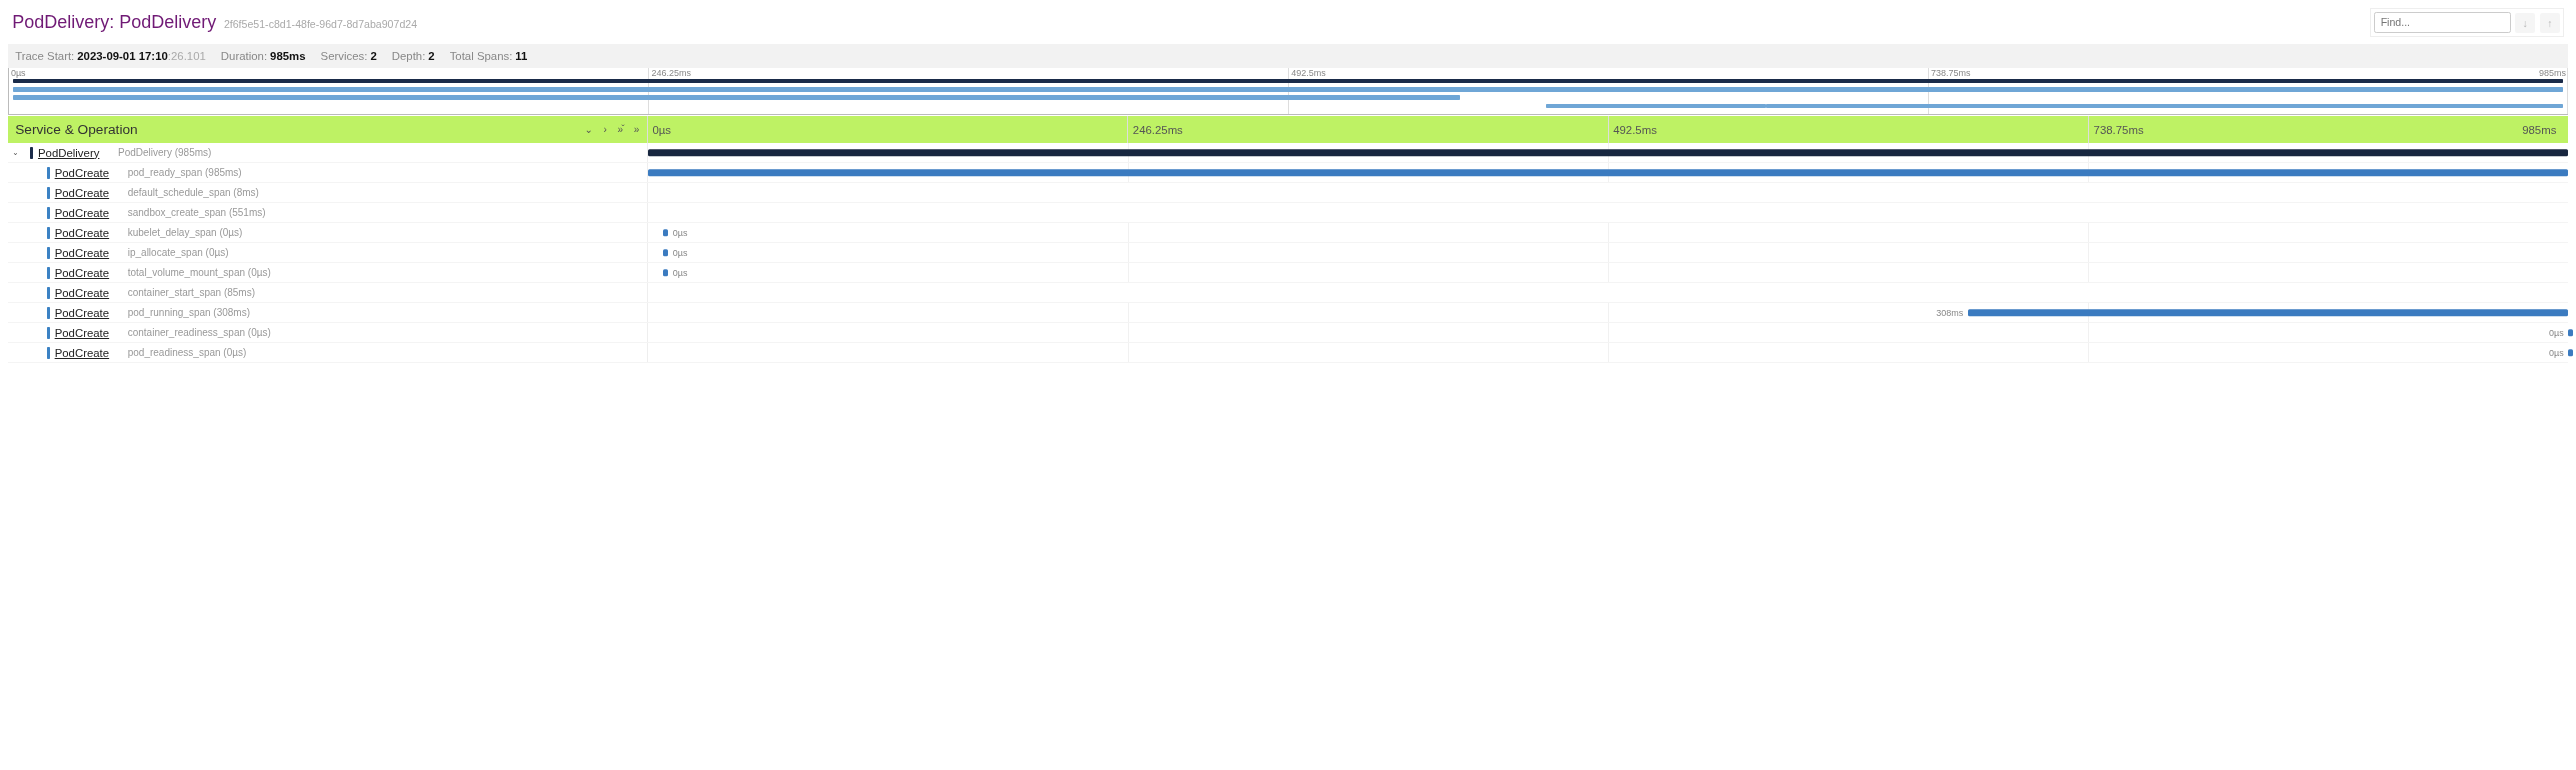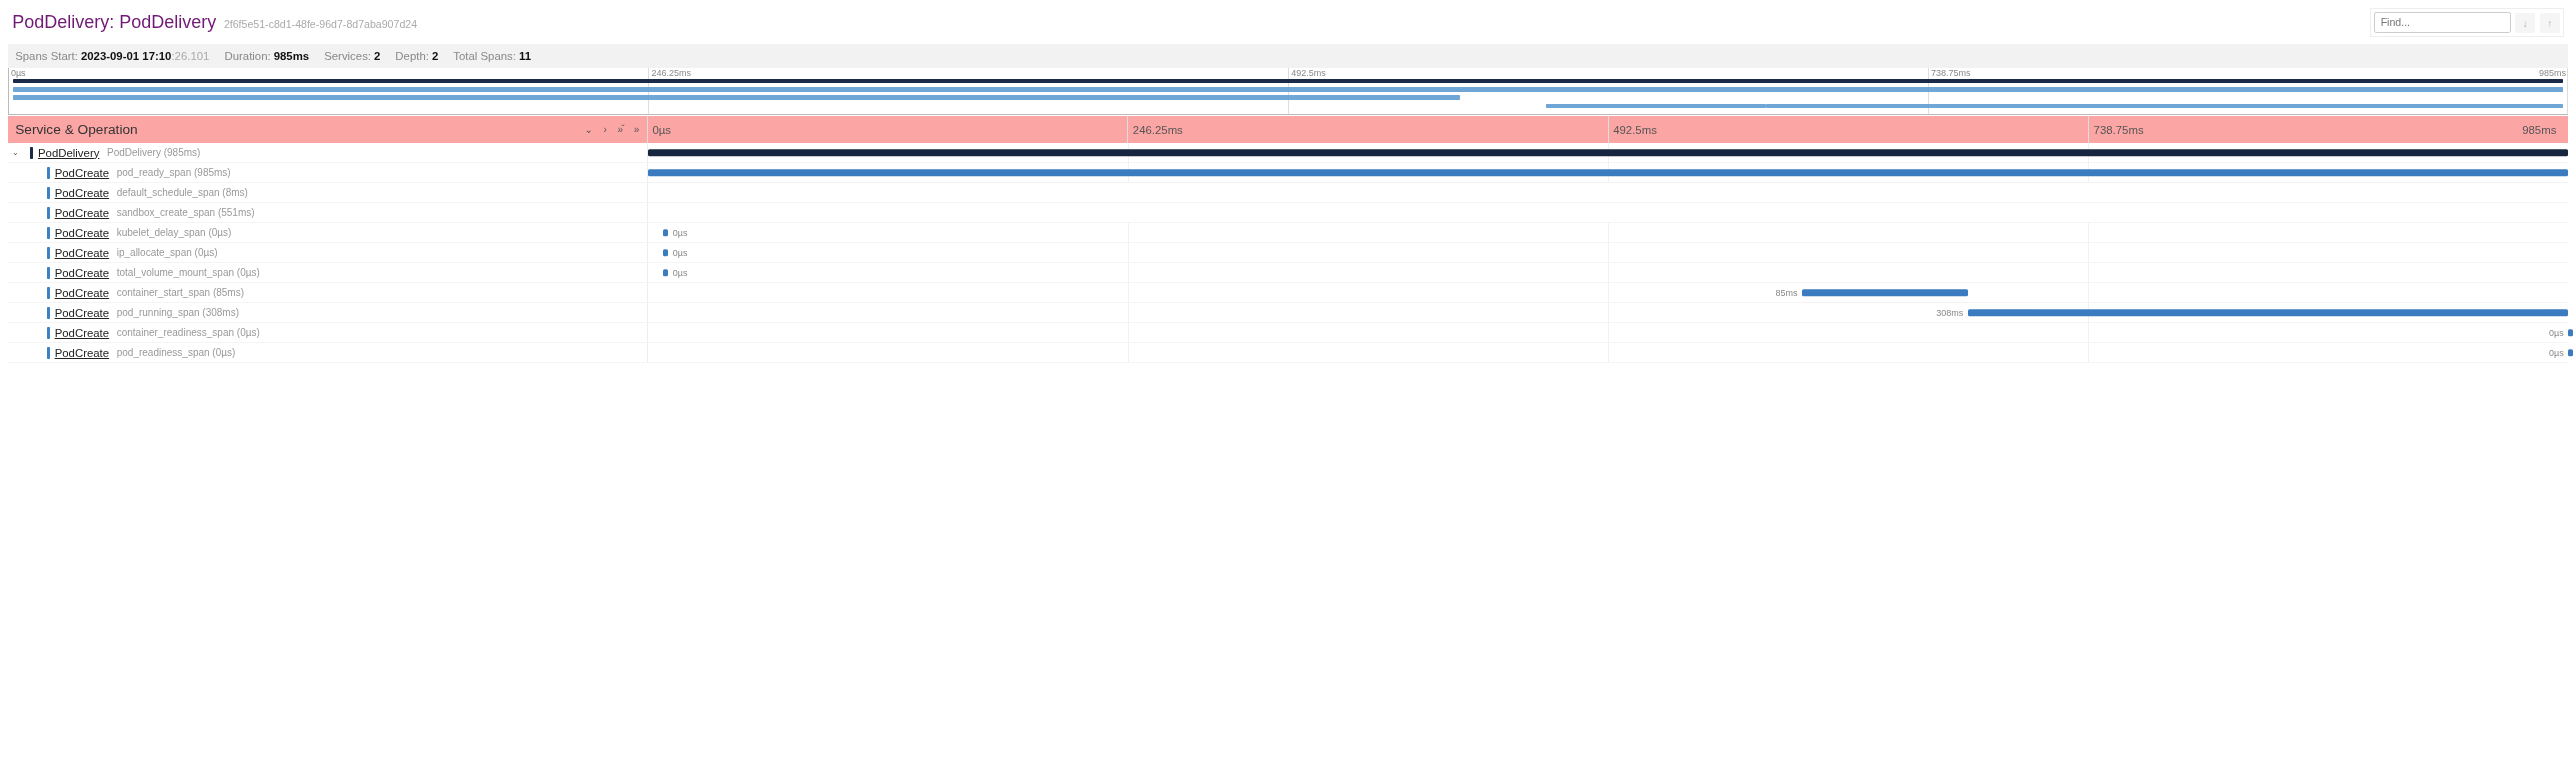--- a/index.html
+++ b/index.html
@@ -113,21 +113,21 @@
     position: absolute;
     height: 4.6px;
     border-radius: 0.8px;
   }
   .mm-bar.dark { background: #1a2b49; }
   .mm-bar.light { background: #6fa6d6; }
 
   
   .cols-header {
     display: flex;
-    background: #fca5a5;
+    background: #bef264;
     border-top: 0.8px solid #fff;
   }
   .col-left {
     width: 25%;
     min-width: 289px;
     border-right: 0.8px solid #ddd;
     padding: 6px 7.6px;
     display: flex;
     align-items: center;
     justify-content: space-between;
@@ -191,21 +191,21 @@
   .indent { display:inline-block; }
   .svc-tick {
     width: 3px;
     height: 12px;
     border-radius: 0.8px;
     flex-shrink: 0;
   }
   .svc-tick.dark { background: #1a2b49; }
   .svc-tick.light { background: #3b82c4; }
   .svc-name { font-size: 11.4px; color: #222; text-decoration: underline; }
-  .op-name { font-size: 10px; color: #999; margin-left: 3px; }
+  .op-name { font-size: 10px; color: #999; margin-left: 14px; }
 
   .row-right {
     flex: 1;
     position: relative;
   }
   .grid-line {
     position: absolute;
     top: 0;
     bottom: 0;
     border-left: 0.8px solid #f1f1f1;
@@ -240,21 +240,21 @@
     </div>
     <div class="find-wrap">
       <input class="find-input" placeholder="Find..." style="">
       <button class="find-btn">↓</button>
       <button class="find-btn">↑</button>
     </div>
   </div>
 
   <div class="info-strip">
     <span class="info-group">
-      <span class="info-label">Spans Start:</span>
+      <span class="info-label">Trace Start:</span>
       <span class="info-value">2023-09-01 17:10</span>
         <span class="info-value-light">:26.101</span>
     </span>
     <span class="info-group">
       <span class="info-label">Duration:</span>
       <span class="info-value">985ms</span>
     </span>
     <span class="info-group">
       <span class="info-label">Services:</span>
       <span class="info-value">2</span>
@@ -416,27 +416,20 @@
         </div>
       </div>
       <div class="row">
         <div class="row-left">
           <span class="caret"></span>
           <span class="indent" style="width: 16.7px;"></span>
           <span class="svc-tick light"></span>
           <span class="svc-name">PodCreate</span>
           <span class="op-name">container_start_span (85ms)</span>
         </div>
-        <div class="row-right">
-          <div class="grid-line" style="left: 25%;"></div>
-          <div class="grid-line" style="left: 50%;"></div>
-          <div class="grid-line" style="left: 75%;"></div>
-          <div class="span-bar light" style="left: 60.1015%; width: 8.62944%;"></div>
-          <div class="span-label" style="right: 39.8985%; margin-right: 4.6px; text-align: right;">85ms</div>
-        </div>
       </div>
       <div class="row">
         <div class="row-left">
           <span class="caret"></span>
           <span class="indent" style="width: 16.7px;"></span>
           <span class="svc-tick light"></span>
           <span class="svc-name">PodCreate</span>
           <span class="op-name">pod_running_span (308ms)</span>
         </div>
         <div class="row-right">

